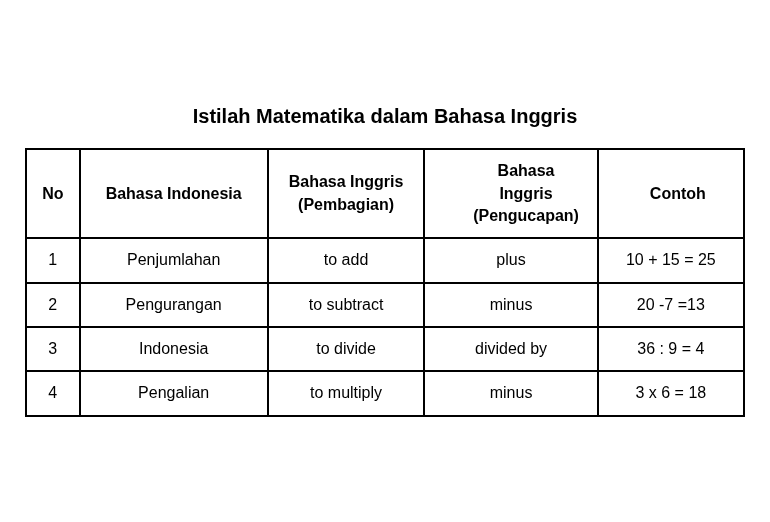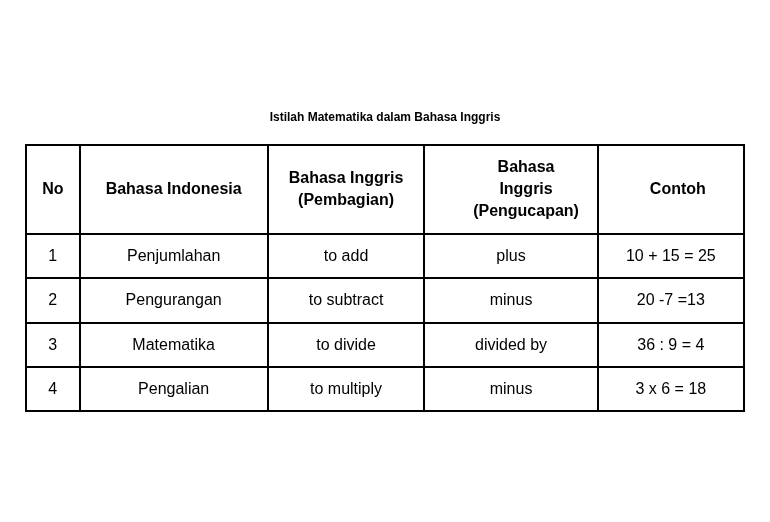--- a/index.html
+++ b/index.html
@@ -14,21 +14,21 @@
       background: #ffffff;
       font-family: Arial, sans-serif;
       display: flex;
       flex-direction: column;
       align-items: center;
       justify-content: center;
       padding: 20px;
     }
 
     .page-title {
-      font-size: 12px;
+      font-size: 20px;
       font-weight: bold;
       margin-bottom: 20px;
       text-align: center;
       color: #000;
     }
 
     table {
       border-collapse: collapse;
       width: 720px;
     }
@@ -84,21 +84,21 @@
       </tr>
       <tr>
         <td>2</td>
         <td>Pengurangan</td>
         <td>to subtract</td>
         <td>minus</td>
         <td>20 -7 =13</td>
       </tr>
       <tr>
         <td>3</td>
-        <td>Matematika</td>
+        <td>Indonesia</td>
         <td>to divide</td>
         <td>divided by</td>
         <td>36 : 9 = 4</td>
       </tr>
       <tr>
         <td>4</td>
         <td>Pengalian</td>
         <td>to multiply</td>
         <td>minus</td>
         <td>3 x 6 = 18</td>

